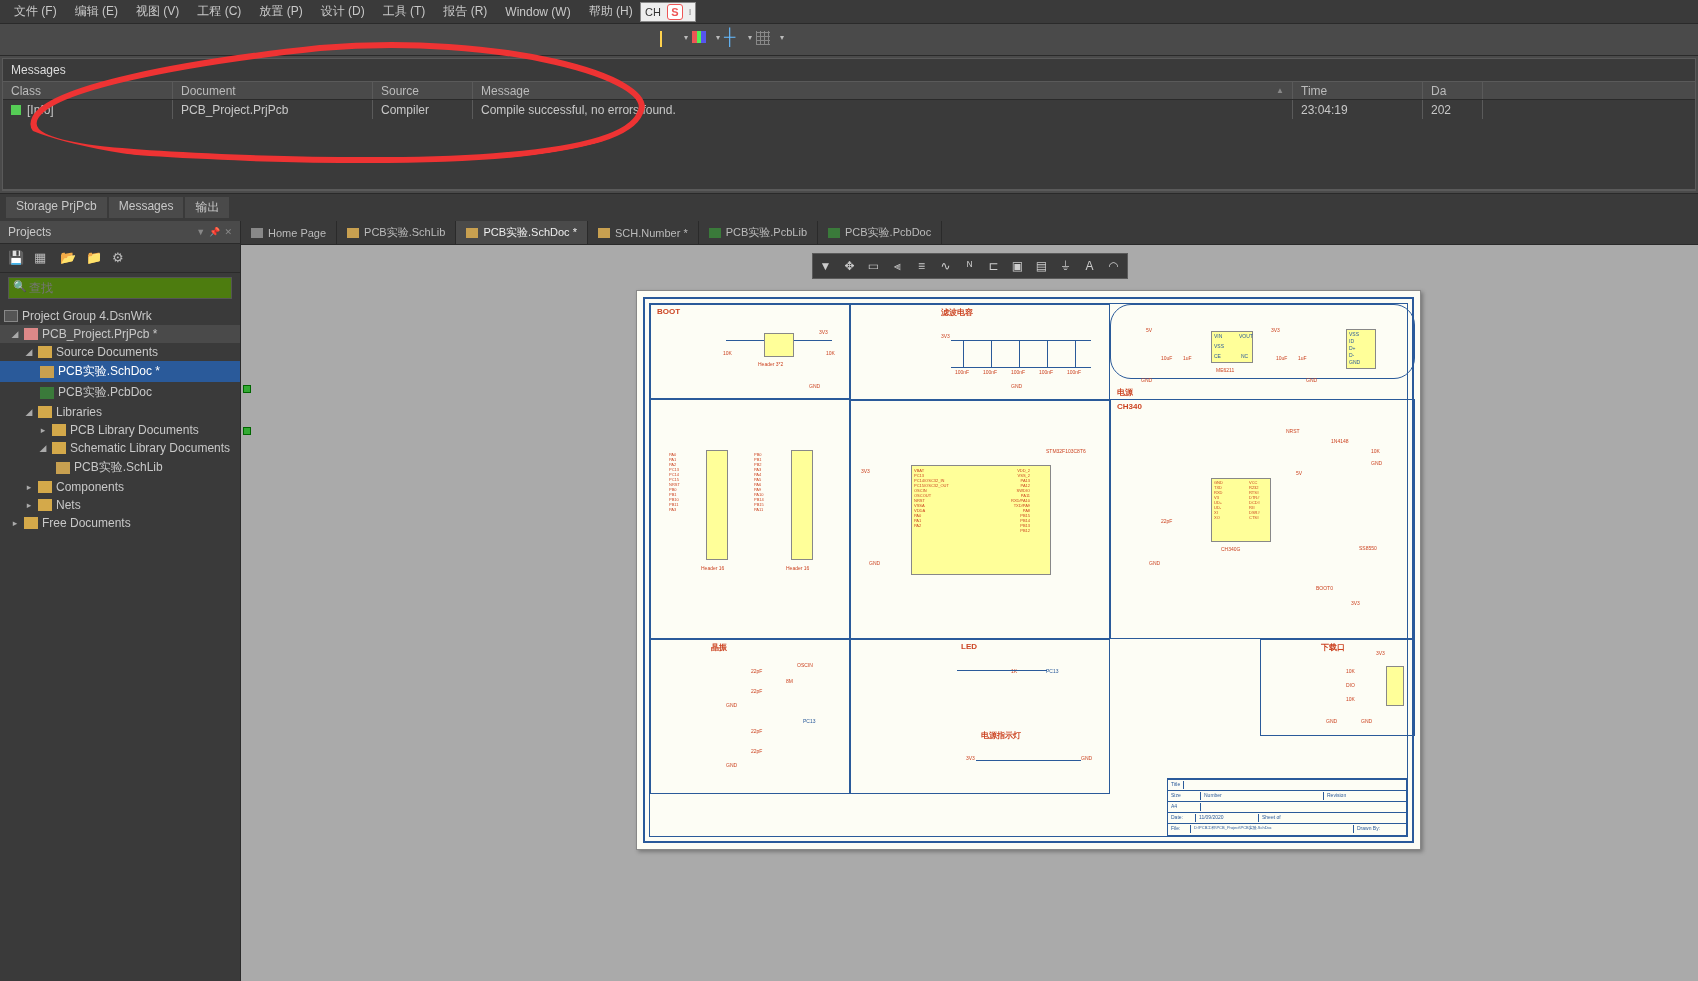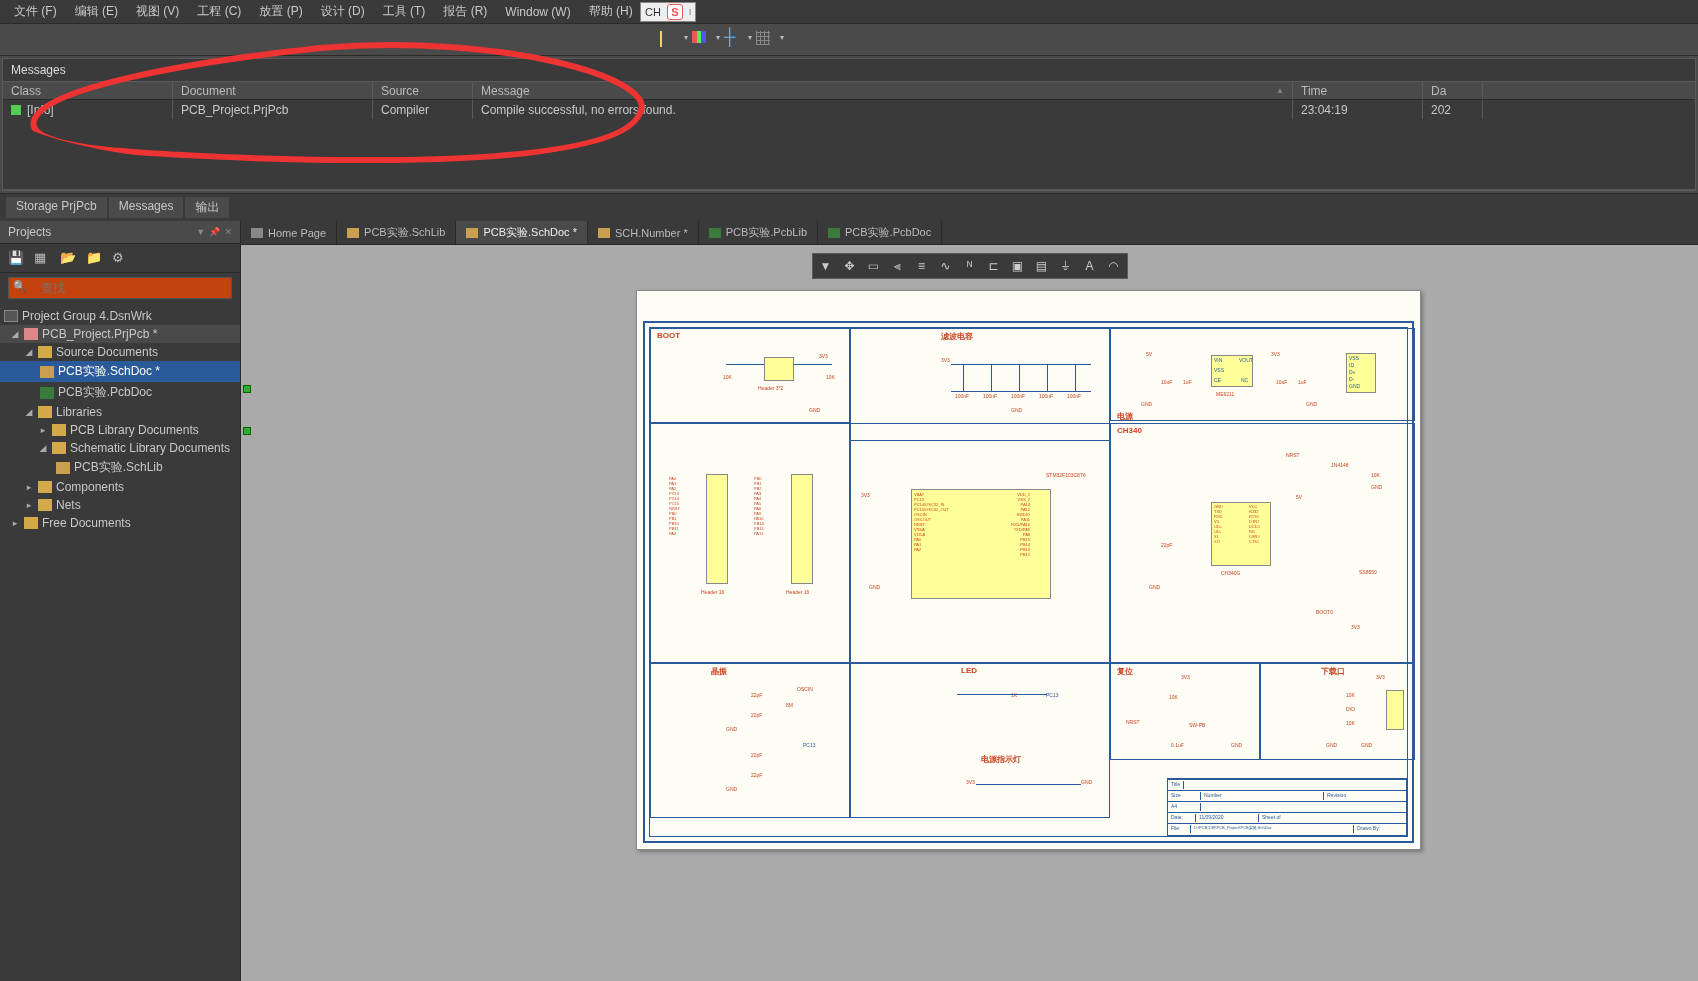--- a/index.html
+++ b/index.html
@@ -27,21 +27,21 @@
   .bottom-tabs { background:#3a3a3a; padding:3px 6px; display:flex; gap:2px; border-top:1px solid #2a2a2a; }
   .bottom-tabs span { padding:2px 10px; background:#4a4a4a; cursor:pointer; }
   .main-area { display:flex; height:764px; }
   .sidebar { width:241px; background:#3a3a3a; border-right:1px solid #2a2a2a; display:flex; flex-direction:column; }
   .panel-hdr { background:#4a4a4a; padding:4px 8px; display:flex; align-items:center; border-bottom:1px solid #2a2a2a; }
   .panel-hdr .ctrls { margin-left:auto; display:flex; gap:4px; font-size:9px; color:#888; }
   .panel-hdr .ctrls span { cursor:pointer; }
   .side-tb { background:#3a3a3a; padding:6px 8px; display:flex; gap:10px; border-bottom:1px solid #2a2a2a; }
   .side-tb span { width:16px; height:16px; display:inline-block; cursor:pointer; font-size:13px; color:#bbb; }
   .search { padding:4px 8px; }
-  .search input { width:100%; background:#c2410c; border:1px solid #555; color:#ccc; padding:3px 6px 3px 32px; font-size:12px; }
+  .search input { width:100%; background:#4d7c0f; border:1px solid #555; color:#ccc; padding:3px 6px 3px 20px; font-size:12px; }
   .search-wrap { position:relative; }
   .search-wrap::before { content:"🔍"; position:absolute; left:5px; top:3px; font-size:11px; color:#888; }
   .tree { padding:4px 0; flex:1; overflow:auto; }
   .tree-item { padding:2px 4px; display:flex; align-items:center; gap:4px; cursor:pointer; white-space:nowrap; }
   .tree-item.sel { background:#2a5a9a; color:#fff; }
   .tree-item.sel2 { background:#4a4a4a; }
   .caret { width:10px; font-size:9px; color:#aaa; display:inline-block; text-align:center; }
   .fico { width:14px; height:12px; display:inline-block; }
   .fico.wrk { background:#555; border:1px solid #888; }
   .fico.prj { background:#d88; }
@@ -53,21 +53,21 @@
   .doc-tab { padding:4px 10px; display:flex; align-items:center; gap:5px; border-right:1px solid #2a2a2a; cursor:pointer; color:#bbb; font-size:11px; }
   .doc-tab.active { background:#4a4a4a; color:#eee; }
   .tico { width:12px; height:10px; display:inline-block; }
   .tico.home { background:#888; }
   .tico.sch { background:#c8a050; }
   .tico.pcb { background:#3a7a3a; }
   .canvas-wrap { flex:1; background:#aaa; position:relative; overflow:hidden; }
   .canvas-tb { position:absolute; top:8px; left:50%; transform:translateX(-50%); background:#3a3a3a; border:1px solid #5a5a5a; display:flex; padding:2px; gap:2px; z-index:5; }
   .canvas-tb span { width:22px; height:20px; display:flex; align-items:center; justify-content:center; cursor:pointer; color:#ccc; font-size:12px; }
   .page { position:absolute; top:45px; left:395px; width:785px; height:560px; background:#fdfdf5; border:1px solid #888; box-shadow:2px 2px 4px rgba(0,0,0,0.3); }
-  .page-inner { position:absolute; inset:6px; border:2px solid #2a5a9a;margin-top:24px; }
+  .page-inner { position:absolute; inset:6px; border:2px solid #2a5a9a; }
   .page-inner2 { position:absolute; inset:4px; border:1px solid #2a5a9a; }
   .cell { position:absolute; border:1px solid #2a5a9a; }
   .cell-title { position:absolute; top:2px; left:6px; font-size:8px; color:#c42; font-weight:bold; }
   .chip { position:absolute; background:#ffff99; border:1px solid #888; }
   .netlabel { position:absolute; font-size:5px; color:#c42; white-space:nowrap; }
   .wire { position:absolute; background:#2a5a9a; }
   .wire.h { height:1px; }
   .wire.v { width:1px; }
   .gnd { position:absolute; font-size:5px; color:#c42; }
   .pinrow { position:absolute; font-size:4px; color:#2a5a9a; line-height:5px; }
@@ -285,38 +285,38 @@
             <span class="cell-title">BOOT</span>
             <div class="chip" style="top:28px;left:113px;width:30px;height:24px;"></div>
             <div class="netlabel" style="top:56px;left:107px;">Header 3*2</div>
             <div class="netlabel" style="top:24px;left:168px;">3V3</div>
             <div class="wire h" style="top:35px;left:75px;width:38px;"></div>
             <div class="wire h" style="top:35px;left:143px;width:38px;"></div>
             <div class="netlabel" style="top:45px;left:72px;">10K</div>
             <div class="netlabel" style="top:45px;left:175px;">10K</div>
             <div class="gnd" style="top:78px;left:158px;">GND</div>
           </div>
-          <div class="cell" style="top:0;left:200px;width:260px;height:113px;">
+          <div class="cell" style="top:0;left:200px;width:260px;height:97px;">
             <span class="cell-title" style="left:90px;">滤波电容</span>
             <div class="netlabel" style="top:28px;left:90px;">3V3</div>
             <div class="wire h" style="top:35px;left:100px;width:140px;"></div>
             <div class="wire h" style="top:62px;left:100px;width:140px;"></div>
             <div class="wire v" style="top:35px;left:112px;height:27px;"></div>
             <div class="wire v" style="top:35px;left:140px;height:27px;"></div>
             <div class="wire v" style="top:35px;left:168px;height:27px;"></div>
             <div class="wire v" style="top:35px;left:196px;height:27px;"></div>
             <div class="wire v" style="top:35px;left:224px;height:27px;"></div>
             <div class="netlabel" style="top:64px;left:104px;">100nF</div>
             <div class="netlabel" style="top:64px;left:132px;">100nF</div>
             <div class="netlabel" style="top:64px;left:160px;">100nF</div>
             <div class="netlabel" style="top:64px;left:188px;">100nF</div>
             <div class="netlabel" style="top:64px;left:216px;">100nF</div>
             <div class="gnd" style="top:78px;left:160px;">GND</div>
           </div>
-          <div class="cell" style="top:0;left:460px;width:305px;height:93px;">
+          <div class="cell" style="top:0;left:460px;width:305px;height:75px;border-radius:21px;">
             <span class="cell-title" style="top:82px;left:6px;">电源</span>
             <div class="chip" style="top:26px;left:100px;width:42px;height:32px;"></div>
             <div class="netlabel" style="top:62px;left:105px;">ME6211</div>
             <div class="netlabel" style="top:28px;left:103px;color:#2a5a9a;">VIN</div>
             <div class="netlabel" style="top:28px;left:128px;color:#2a5a9a;">VOUT</div>
             <div class="netlabel" style="top:38px;left:103px;color:#2a5a9a;">VSS</div>
             <div class="netlabel" style="top:48px;left:103px;color:#2a5a9a;">CE</div>
             <div class="netlabel" style="top:48px;left:130px;color:#2a5a9a;">NC</div>
             <div class="netlabel" style="top:22px;left:35px;">5V</div>
             <div class="netlabel" style="top:22px;left:160px;">3V3</div>
@@ -454,29 +454,20 @@
             <div class="netlabel" style="top:22px;left:146px;">OSCIN</div>
             <div class="netlabel" style="top:78px;left:152px;color:#2a5a9a;">PC13</div>
             <div class="netlabel" style="top:28px;left:100px;">22pF</div>
             <div class="netlabel" style="top:48px;left:100px;">22pF</div>
             <div class="netlabel" style="top:88px;left:100px;">22pF</div>
             <div class="netlabel" style="top:108px;left:100px;">22pF</div>
             <div class="netlabel" style="top:38px;left:135px;">8M</div>
             <div class="gnd" style="top:62px;left:75px;">GND</div>
             <div class="gnd" style="top:122px;left:75px;">GND</div>
           </div>
-          <div class="cell" style="top:335px;left:460px;width:150px;height:97px;">
-            <span class="cell-title">复位</span>
-            <div class="netlabel" style="top:10px;left:70px;">3V3</div>
-            <div class="netlabel" style="top:55px;left:15px;">NRST</div>
-            <div class="netlabel" style="top:58px;left:78px;">SW-PB</div>
-            <div class="netlabel" style="top:30px;left:58px;">10K</div>
-            <div class="netlabel" style="top:78px;left:60px;">0.1uF</div>
-            <div class="gnd" style="top:78px;left:120px;">GND</div>
-          </div>
           <div class="cell" style="top:335px;left:610px;width:155px;height:97px;">
             <span class="cell-title" style="left:60px;">下载口</span>
             <div class="netlabel" style="top:10px;left:115px;">3V3</div>
             <div class="chip" style="top:26px;left:125px;width:18px;height:40px;"></div>
             <div class="netlabel" style="top:28px;left:85px;">10K</div>
             <div class="netlabel" style="top:42px;left:85px;">DIO</div>
             <div class="netlabel" style="top:56px;left:85px;">10K</div>
             <div class="gnd" style="top:78px;left:65px;">GND</div>
             <div class="gnd" style="top:78px;left:100px;">GND</div>
           </div>

